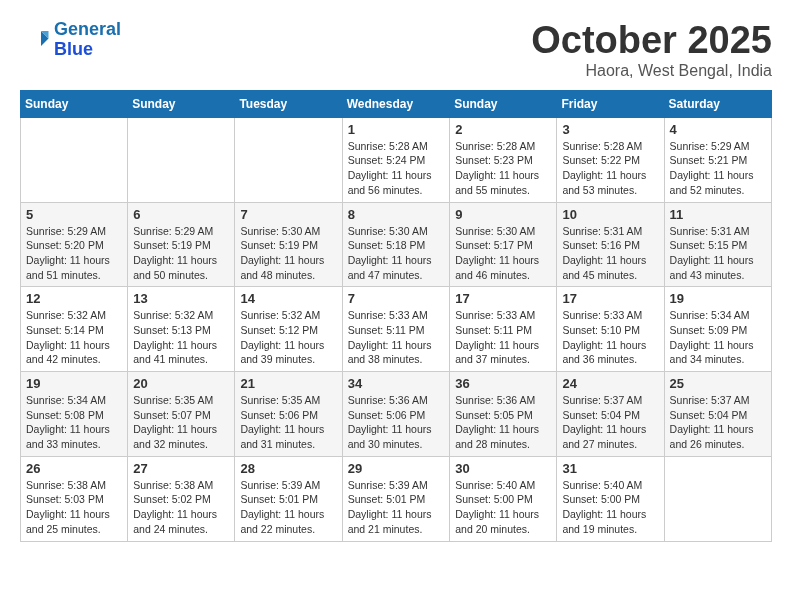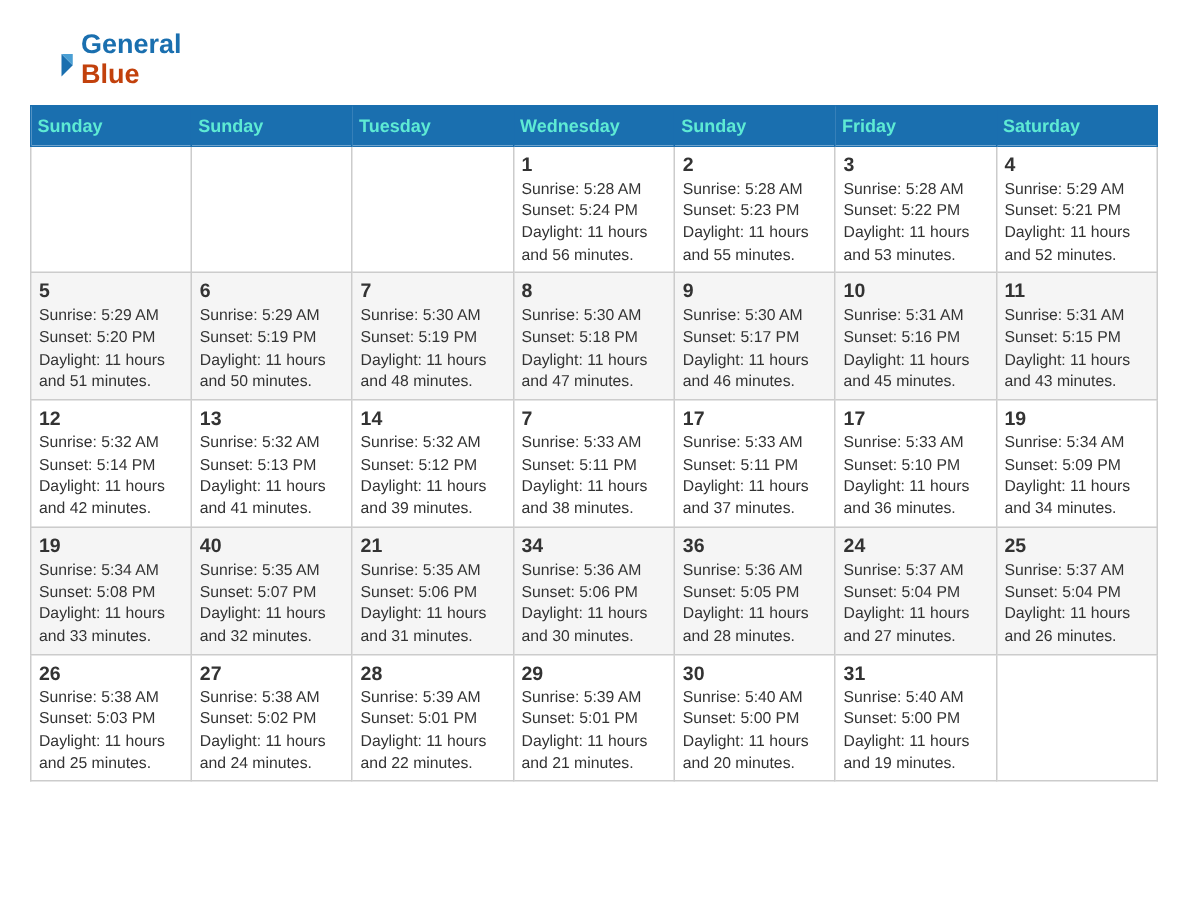--- a/index.html
+++ b/index.html
@@ -11,21 +11,21 @@
       padding: 20px;
     }
     .header-area {
       display: flex;
       justify-content: space-between;
       align-items: flex-start;
       margin-bottom: 10px;
     }
     .logo {
       display: flex;
-      align-items: flex-end;
+      align-items: center;
       gap: 4px;
     }
     .logo-text {
       font-size: 18px;
       font-weight: bold;
       color: #333;
       line-height: 1.1;
     }
     .logo-text span {
       color: #1a6faf;
@@ -47,21 +47,21 @@
       font-size: 16px;
       color: #555;
     }
     .calendar {
       width: 100%;
       border-collapse: collapse;
       font-size: 11px;
     }
     .calendar th {
       background-color: #1a6faf;
-      color: #5eead4;
+      color: #ffffff;
       padding: 6px 4px;
       text-align: left;
       font-size: 12px;
       font-weight: bold;
       border: 1px solid #1a6faf;
     }
     .calendar td {
       border: 1px solid #ccc;
       vertical-align: top;
       padding: 4px 5px;
@@ -92,22 +92,26 @@
 <body>
 
 <div class="header-area">
   <div class="logo">
     <svg class="logo-icon" viewBox="0 0 40 40">
       <polygon points="28,8 38,18 28,28" fill="#1a6faf"></polygon>
       <polygon points="28,8 38,8 38,18" fill="#4a9fd4"></polygon>
     </svg>
     <div class="logo-text">
       <div><span>General</span></div>
-      <div style="color:#c2410c;">Blue</div>
+      <div style="color:#1d4ed8;">Blue</div>
     </div>
+  </div>
+  <div class="title-area">
+    <div class="month-title">October 2025</div>
+    <div class="subtitle">Haora, West Bengal, India</div>
   </div>
 </div>
 
 <table class="calendar">
   <thead>
     <tr>
     <th>Sunday</th>
         <th>Sunday</th>
         <th>Tuesday</th>
         <th>Wednesday</th>
@@ -254,21 +258,21 @@
       </tr>
       <tr>
         <td>
           <span class="day-number">19</span>
           <div class="day-info" style="white-space: pre-line;">Sunrise: 5:34 AM
 Sunset: 5:08 PM
 Daylight: 11 hours
 and 33 minutes.</div>
         </td>
         <td>
-          <span class="day-number">40</span>
+          <span class="day-number">20</span>
           <div class="day-info" style="white-space: pre-line;">Sunrise: 5:35 AM
 Sunset: 5:07 PM
 Daylight: 11 hours
 and 32 minutes.</div>
         </td>
         <td>
           <span class="day-number">21</span>
           <div class="day-info" style="white-space: pre-line;">Sunrise: 5:35 AM
 Sunset: 5:06 PM
 Daylight: 11 hours

